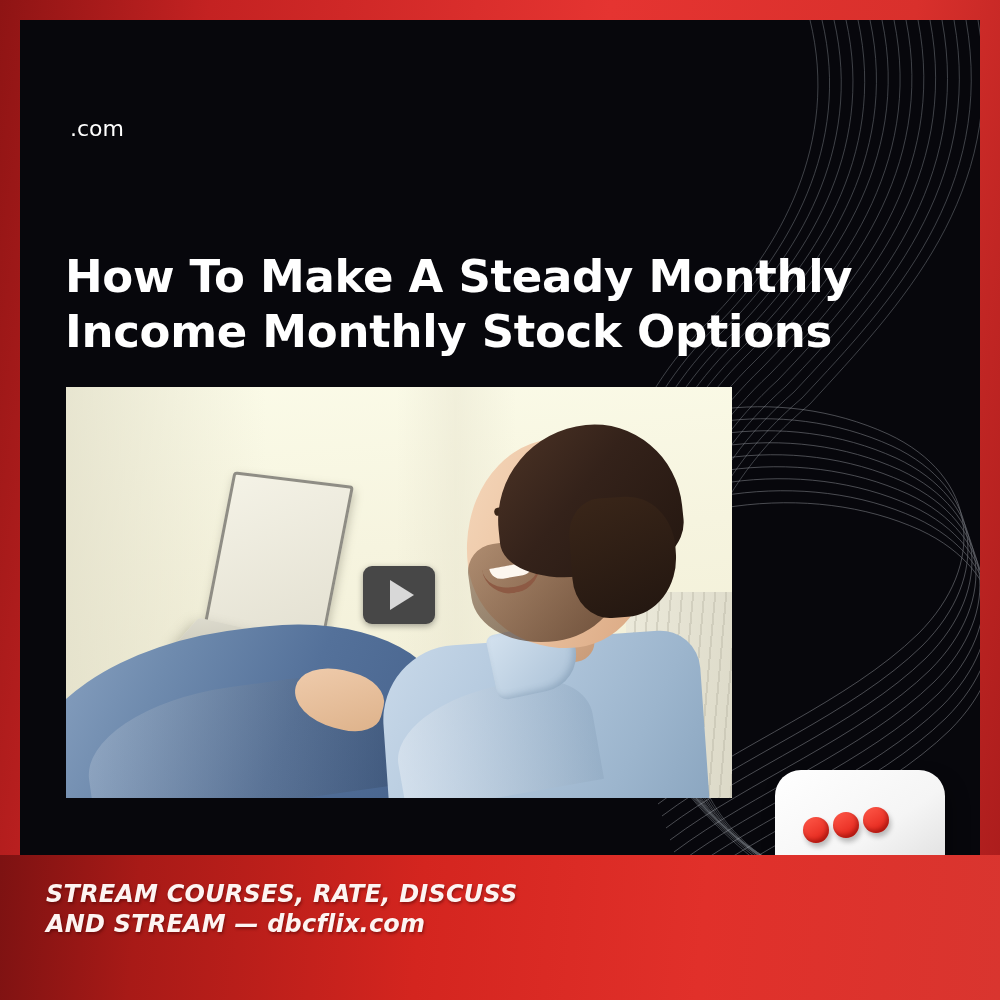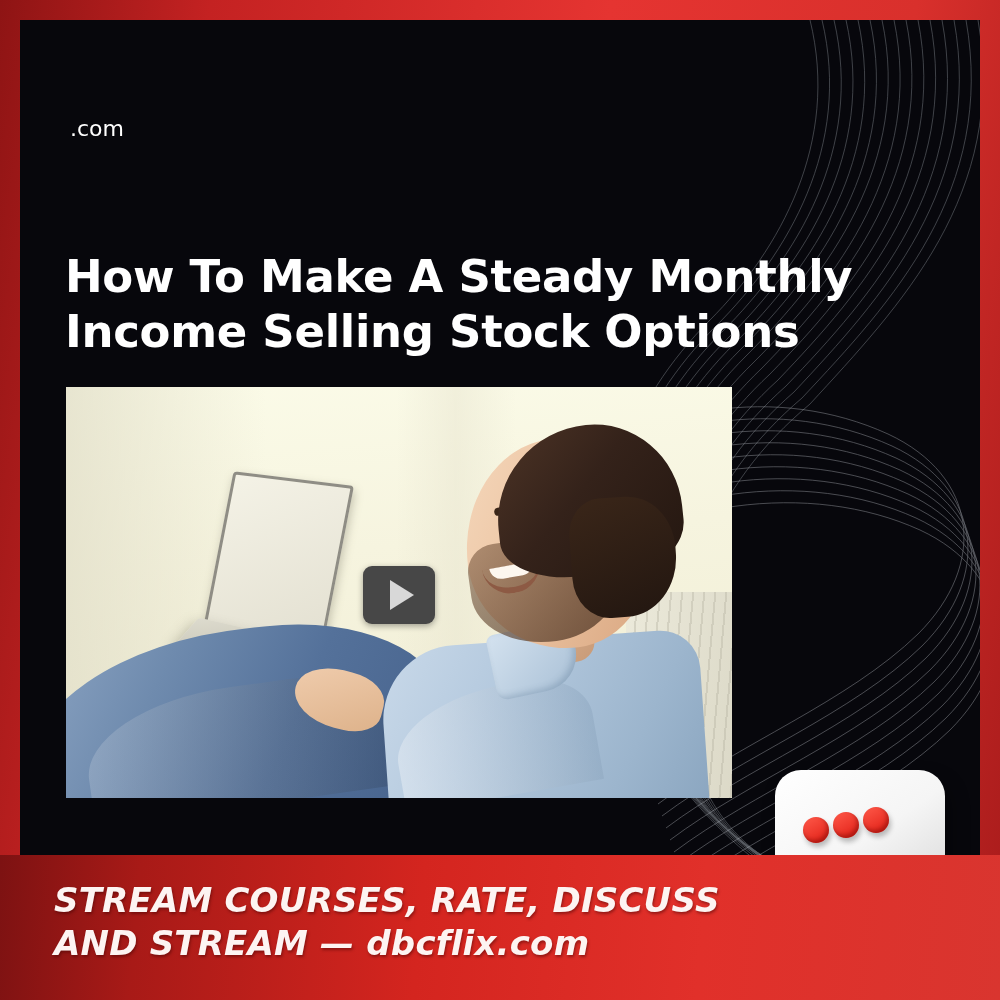--- a/index.html
+++ b/index.html
@@ -217,25 +217,24 @@
   }
 
   
   .footer{
     position:absolute;left:0;bottom:0;width:1000px;height:145px;
     background:linear-gradient(95deg,#7d1212 0%,#a81a17 14%,#d4251f 42%,#e1302a 70%,#d9352f 100%);
     overflow:hidden;
   }
   .footer-text{
     position:absolute;left:46px;top:24px;width:720px;
-    color:#fdf4f2;font-size:34px;font-weight:700;font-style:italic;
+    color:#fdf4f2;font-size:24px;font-weight:700;font-style:italic;
     line-height:1.26;letter-spacing:.2px;
     font-family:"DejaVu Sans",sans-serif;
     text-shadow:1px 2px 3px rgba(60,0,0,.45);
-    margin-left:8px;
   }
   .footer-text span{display:block;white-space:nowrap;}
 </style>
 </head>
 <body>
 
 <div class="poster">
 
   <div class="panel">
 
@@ -271,21 +270,21 @@
         </g>
       </svg>
     </div>
 
     <div class="logo-row">
       <span class="logo-tld">.com</span>
     </div>
 
     <div class="headline">
       <span>How To Make A Steady Monthly</span>
-      <span>Income Selling Stock Options</span>
+      <span>Income Monthly Stock Options</span>
     </div>
 
     <div class="video">
       <div class="thumb">
         <div class="bg-wall"></div>
         <div class="wall-shade"></div>
         <div class="wall-shade2"></div>
         <div class="sofa"></div>
         <div class="sofa-lines"></div>
         <div class="laptop-screen"></div>

